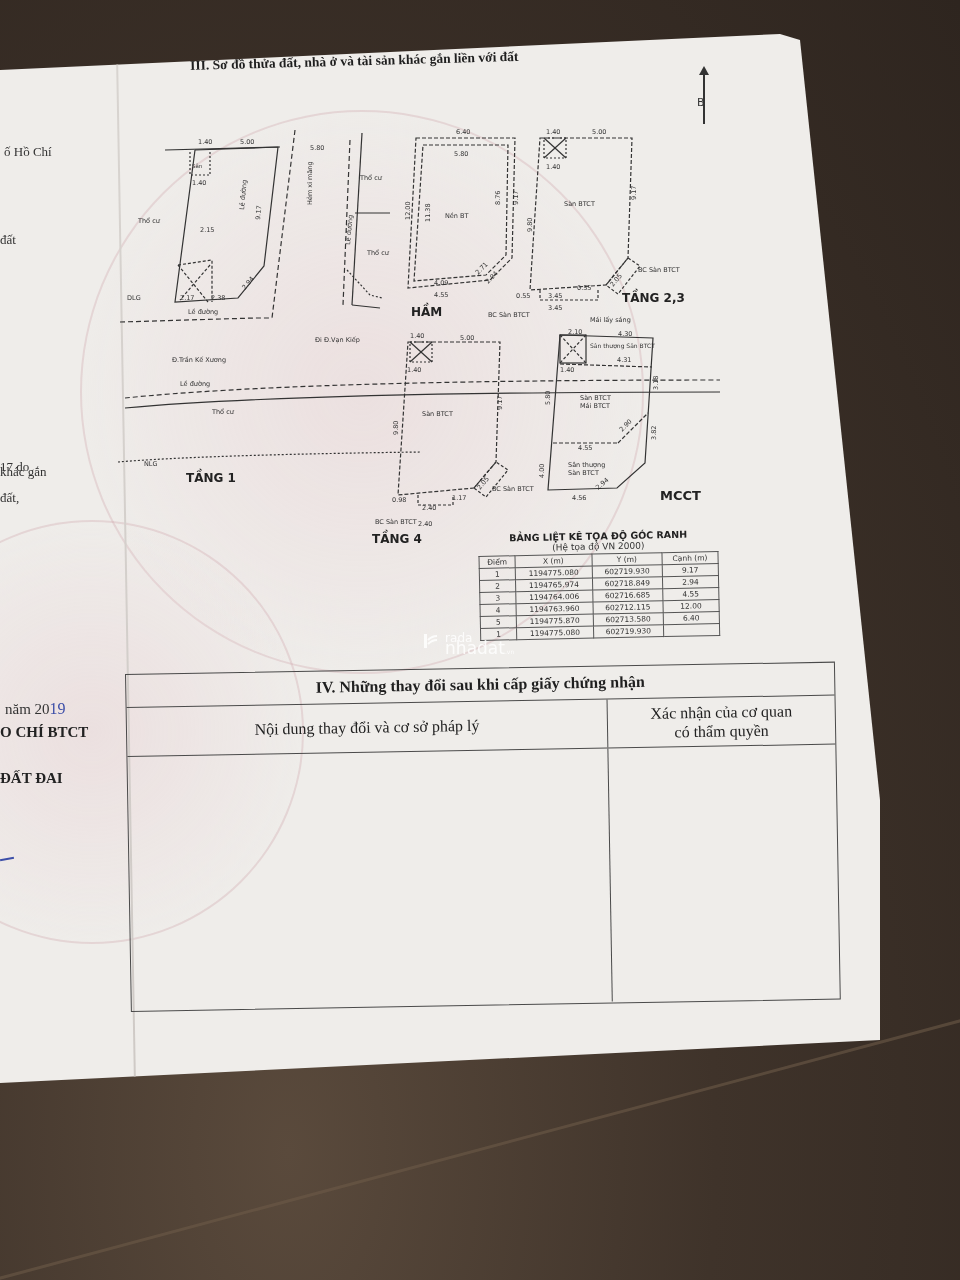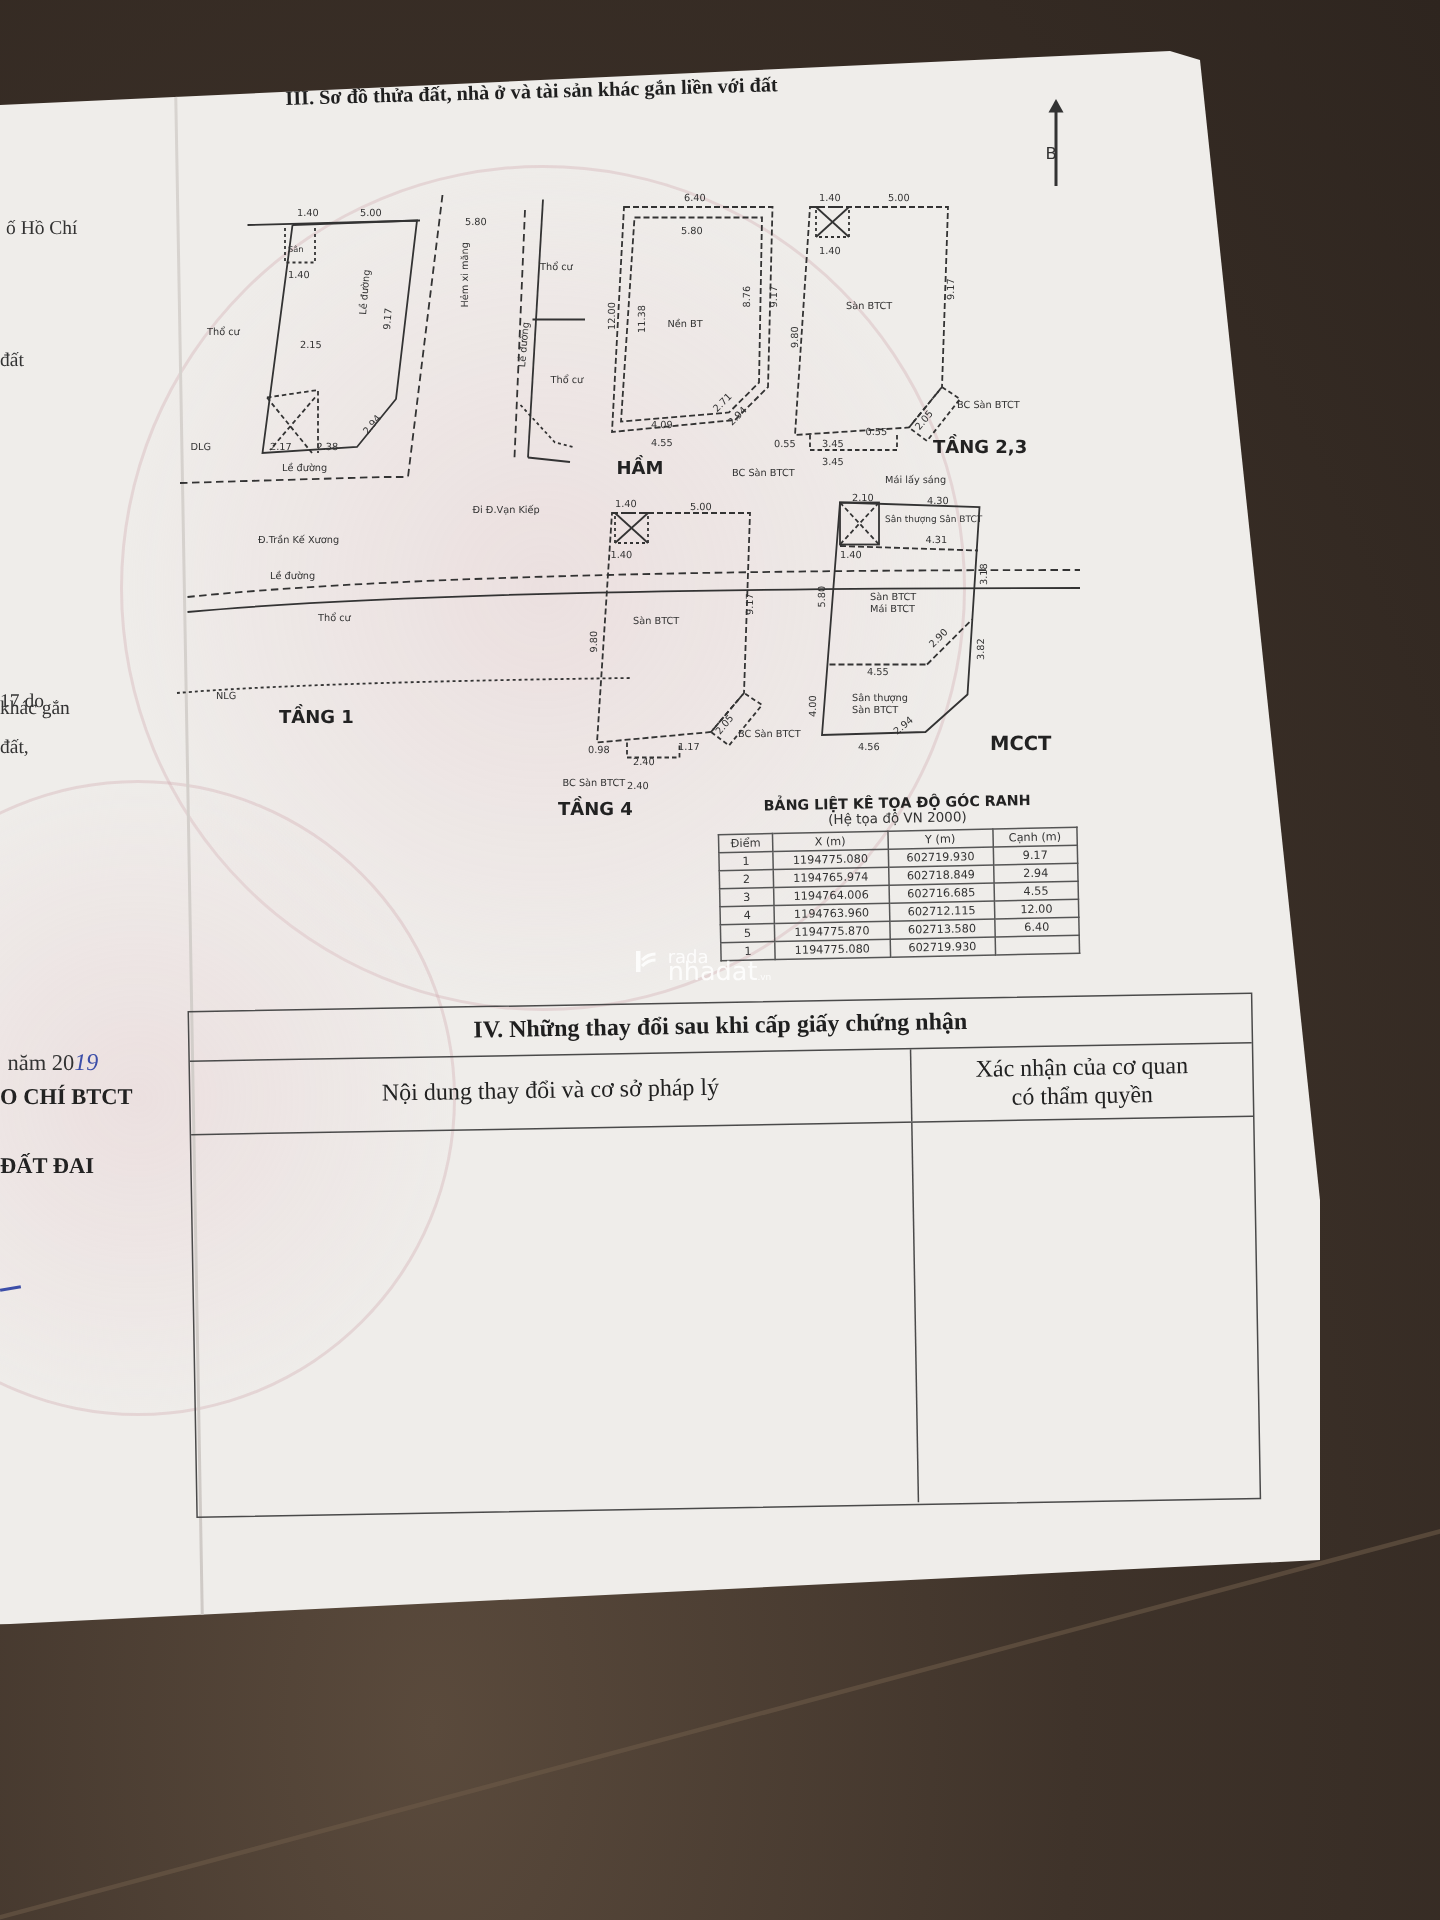--- a/index.html
+++ b/index.html
@@ -27,21 +27,21 @@
     background: radial-gradient(circle, rgba(230,200,205,.35) 0%, rgba(235,215,218,.2) 50%, rgba(240,230,230,0) 72%);
   }
   .seal2 { left:-120px; top:520px; width:420px; height:420px; }
   .abs { position:absolute; }
   .title3 {
     left:190px; top:58px; font-size:13.5px; font-weight:bold; color:#1f1f1f;
     transform:rotate(-1.6deg); transform-origin:left top; white-space:nowrap;
   }
   .side-text { font-size:13px; color:#333; white-space:nowrap; }
   .side-bold { font-size:15px; font-weight:bold; color:#222; white-space:nowrap; }
-  .hand { color:#3c4ea8; font-style:italic; font-size:16px; }
+  .hand { color:#3c4ea8; font-size:16px; }
   .north { left:703px; top:74px; width:2px; height:50px; background:#333; }
   .north::before {
     content:""; position:absolute; left:-4px; top:-8px;
     border-left:5px solid transparent; border-right:5px solid transparent; border-bottom:9px solid #333;
   }
   .north-label { left:697px; top:96px; font-size:11px; font-family:"DejaVu Sans",sans-serif; color:#333; }
   svg.plans { position:absolute; left:0; top:0; }
   .lbl { font-family:"DejaVu Sans",sans-serif; fill:#333; }
   .floor { font-family:"DejaVu Sans",sans-serif; font-weight:bold; fill:#222; }
   .coord-wrap { left:478px; top:533px; width:240px; transform:rotate(-1.2deg); transform-origin:left top; }

